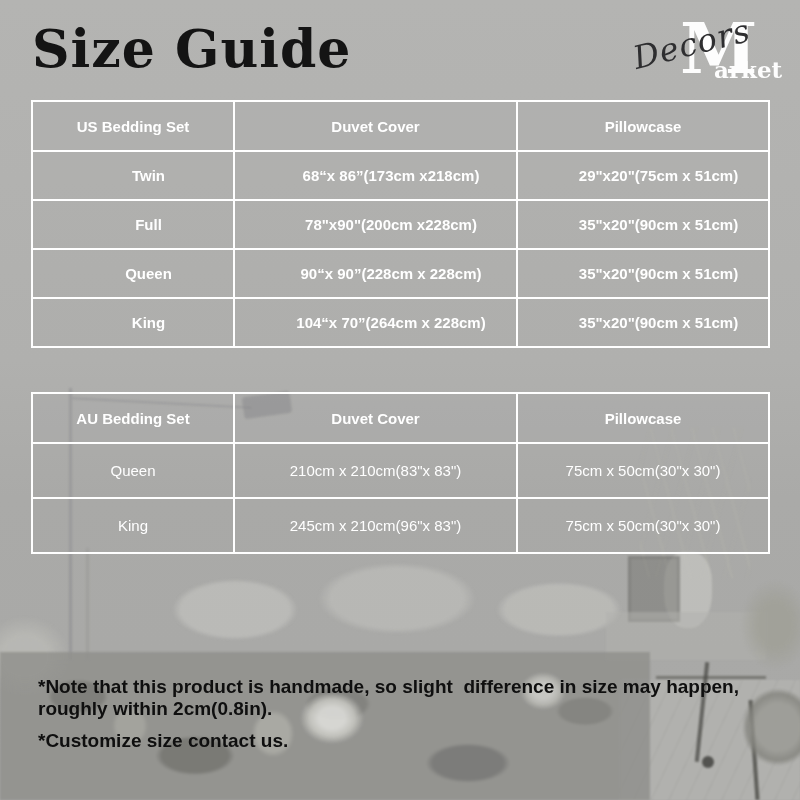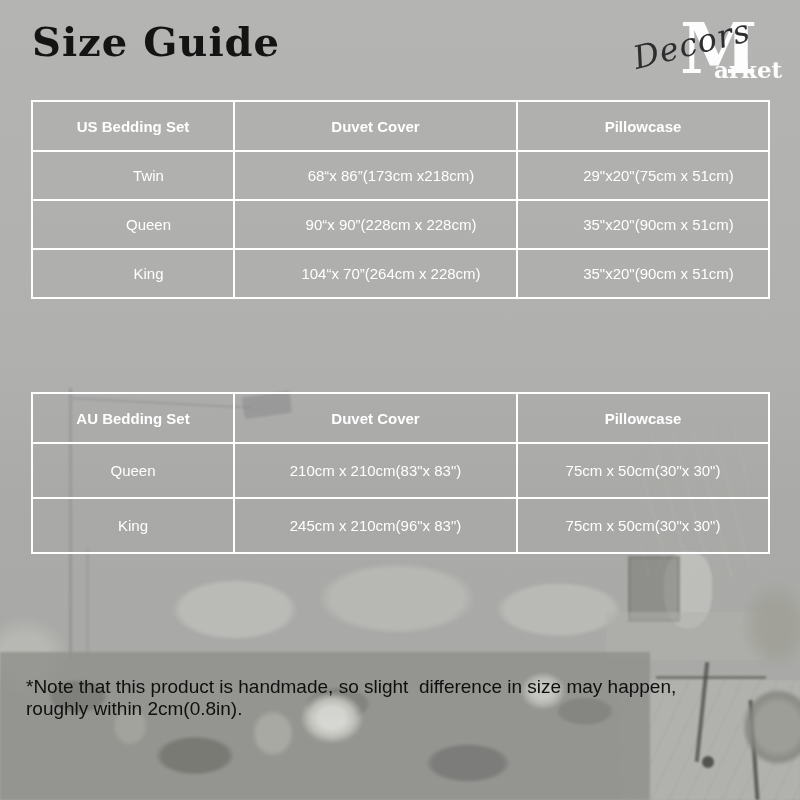--- a/index.html
+++ b/index.html
@@ -48,40 +48,40 @@
   .bg-rack-leg1{left:700px;top:662px;width:4px;height:100px;background:#4a4a46;transform:rotate(6deg);opacity:.75;}
   .bg-rack-leg2{left:752px;top:700px;width:4px;height:100px;background:#44443f;transform:rotate(-4deg);opacity:.75;}
   .bg-rack-bar{left:656px;top:676px;width:110px;height:3px;background:#55554f;opacity:.6;}
   .bg-wheel{left:702px;top:756px;width:12px;height:12px;border-radius:50%;background:#3c3c38;opacity:.8;}
   .bg-ward-edge{left:86px;top:548px;width:3px;height:112px;background:#9a9a96;opacity:.6;}
   .bg-chair{left:-20px;top:616px;width:90px;height:80px;border-radius:50%;
     background:radial-gradient(closest-side,#c2c2bc 0 50%,transparent 100%);opacity:.6;}
 
   
   .title{position:absolute;left:32px;top:18px;margin:0;
-    font-family:"DejaVu Serif",serif;font-size:40px;font-weight:700;
+    font-family:"DejaVu Serif",serif;font-size:52px;font-weight:700;
     letter-spacing:1px;color:#141414;}
   .logo{position:absolute;top:12px;right:26px;width:128px;height:76px;}
   .logo span{position:absolute;line-height:1;}
   .logo-m{left:34px;top:2px;font-family:"DejaVu Serif",serif;font-size:70px;font-weight:700;color:#fdfdfd;}
   .logo-script{left:-14px;top:16px;font-family:"DejaVu Serif",serif;font-style:italic;
     font-size:32px;color:#2e2e30;transform:rotate(-14deg);letter-spacing:1px;}
   .logo-arket{left:68px;top:46px;font-family:"DejaVu Serif",serif;font-size:23px;font-weight:700;color:#fdfdfd;text-align:center;}
 
   table.size-table{position:absolute;left:31px;width:737px;border-collapse:collapse;table-layout:fixed;}
   #table-us{top:100px;}
   #table-au{top:392px;}
   .size-table th,.size-table td{
     border:2px solid #ffffff;color:#ffffff;text-align:center;vertical-align:middle;
     font-size:15px;overflow:hidden;white-space:nowrap;background:rgba(168,168,166,0.18);}
   .size-table th{font-weight:700;height:46px;}
-  #table-us td{height:45px;font-weight:400;padding-left:32px;}
+  #table-us td{height:45px;font-weight:700;padding-left:32px;}
   #table-au td{height:51px;font-weight:400;}
 
-  .note{position:absolute;left:26px;color:#0f0f0f;font-weight:400;}
+  .note{position:absolute;left:38px;color:#0f0f0f;font-weight:700;}
   .note-1{top:676px;width:758px;font-size:19px;line-height:1.18;white-space:pre-wrap;}
   .note-2{top:730px;font-size:19px;}
 </style>
 </head>
 <body>
 
 <div class="canvas">
 
   <div class="photo">
     <div class="bg-floor"></div>
@@ -127,20 +127,25 @@
         <th>Pillowcase</th>
       </tr>
     </thead>
     <tbody>
       <tr>
         <td>Twin</td>
         <td>68“x 86”(173cm x218cm)</td>
         <td>29"x20"(75cm x 51cm)</td>
       </tr>
       <tr>
+        <td>Full</td>
+        <td>78"x90"(200cm x228cm)</td>
+        <td>35"x20"(90cm x 51cm)</td>
+      </tr>
+      <tr>
         <td>Queen</td>
         <td>90“x 90”(228cm x 228cm)</td>
         <td>35"x20"(90cm x 51cm)</td>
       </tr>
       <tr>
         <td>King</td>
         <td>104“x 70”(264cm x 228cm)</td>
         <td>35"x20"(90cm x 51cm)</td>
       </tr>
     </tbody>
@@ -168,14 +173,15 @@
       <tr>
         <td>King</td>
         <td>245cm x 210cm(96"x 83")</td>
         <td>75cm x 50cm(30"x 30")</td>
       </tr>
     </tbody>
   </table>
 
   <div class="note note-1">*Note that this product is handmade, so slight  difference in size may happen,
 roughly within 2cm(0.8in).</div>
+  <div class="note note-2">*Customize size contact us.</div>
 
 </div>
 
 </body></html>

